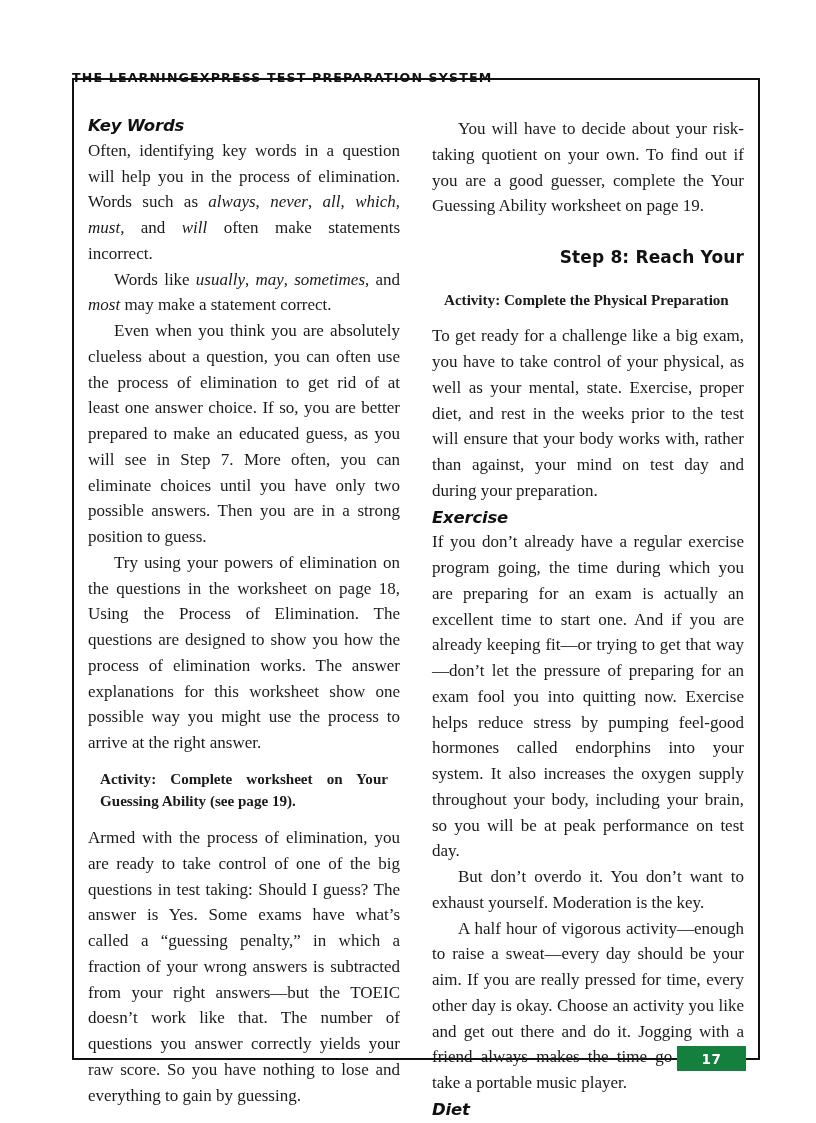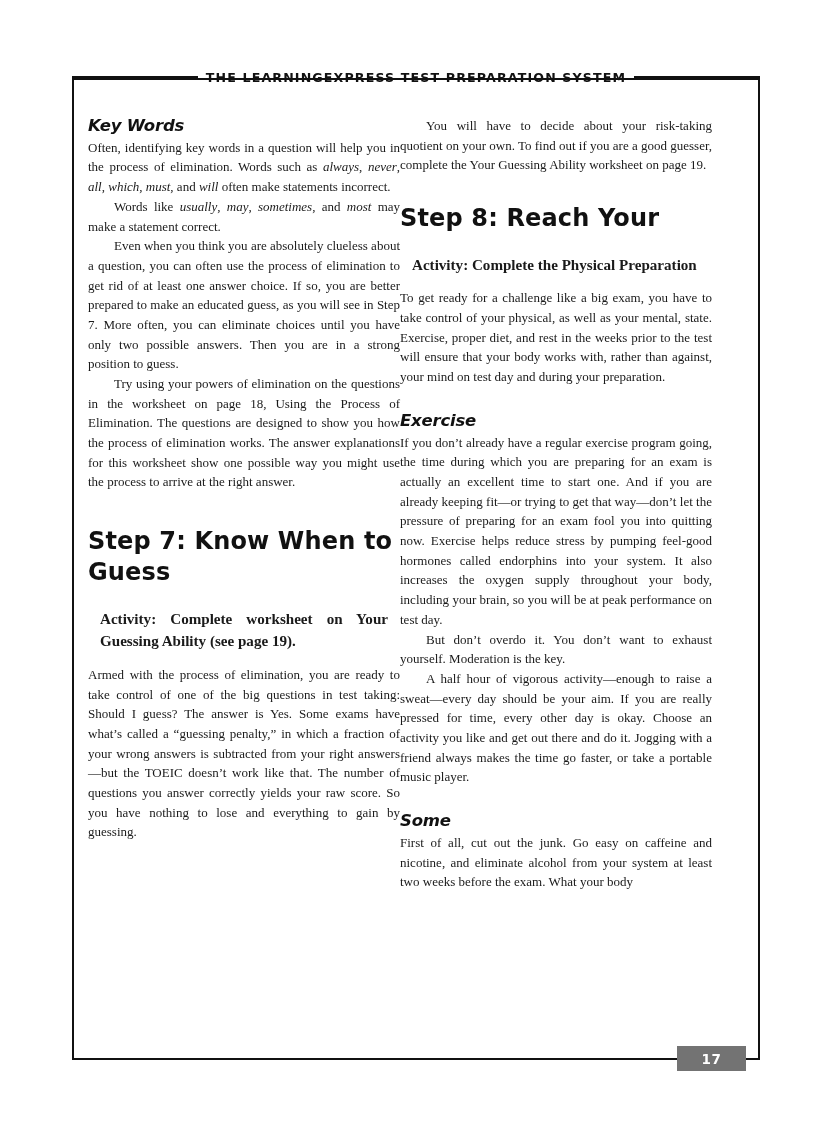--- a/index.html
+++ b/index.html
@@ -17,22 +17,23 @@
   }
 
   
   .page-header {
     position: absolute;
     top: 66px;
     left: 72px;
     width: 688px;
     height: 22px;
     display: flex;
-    align-items: center;
+    align-items: flex-start;
     justify-content: center;
+    flex-direction: column;
   }
   .header-rule {
     flex: 1 1 auto;
     height: 4px;
     background: #111111;
     margin-top: 2px;
   }
   .header-rule.left  { margin-right: 8px; }
   .header-rule.right { margin-left: 8px; }
   .header-title {
@@ -56,56 +57,57 @@
     box-sizing: border-box;
   }
 
   .columns {
     position: absolute;
     top: 116px;
     left: 88px;
     width: 656px;
     height: 940px;
     display: flex;
+    gap: 32px;
   }
   .column {
     width: 312px;
     flex: 0 0 312px;
   }
 
   
   p {
     margin: 0;
-    font-size: 13px;
+    font-size: 17px;
     line-height: 1.515;
     text-align: justify;
     text-justify: inter-word;
     hyphens: none;
   }
   p.indent { text-indent: 26px; }
 
   .sub-head {
     font-family: "DejaVu Sans", sans-serif;
     font-weight: bold;
     font-style: italic;
     font-size: 16.5px;
     letter-spacing: -0.2px;
     color: #111111;
     margin: 0 0 2px 0;
     line-height: 1.2;
   }
-  .sub-head.spaced { margin-top: 24px; }
+  .sub-head.spaced { margin-top: 4px; }
 
   .step-head {
     font-family: "DejaVu Sans", sans-serif;
     font-weight: bold;
-    font-size: 24px;
+    font-size: 17px;
     letter-spacing: 0.15px;
     color: #111111;
-    text-align: left;
+    text-align: right;
     line-height: 1.28;
     margin: 28px 0 20px 0;
   }
   .step-head.tight { margin-top: 34px; }
 
   .activity {
     font-weight: bold;
     font-size: 15.1px;
     line-height: 1.5;
     text-align: justify;
@@ -115,21 +117,21 @@
 
   em.it { font-style: italic; }
 
   
   .page-number {
     position: absolute;
     left: 677px;
     top: 1046px;
     width: 69px;
     height: 25px;
-    background: #737373;
+    background: #15803d;
     color: #ffffff;
     font-family: "DejaVu Sans", sans-serif;
     font-weight: bold;
     font-size: 13.5px;
     display: flex;
     align-items: center;
     justify-content: center;
     letter-spacing: 0.5px;
   }
 </style>
@@ -151,21 +153,20 @@
     <div class="sub-head">Key Words</div>
 
     <p><span>Often, identifying key words in a question will help you in the process of elimination. Words such as </span><em class="it">always</em><span>, </span><em class="it">never</em><span>, </span><em class="it">all</em><span>, </span><em class="it">which</em><span>, </span><em class="it">must</em><span>, and </span><em class="it">will</em><span> often make statements incorrect.</span></p>
 
     <p class="indent"><span>Words like </span><em class="it">usually</em><span>, </span><em class="it">may</em><span>, </span><em class="it">sometimes</em><span>, and </span><em class="it">most</em><span> may make a statement correct.</span></p>
 
     <p class="indent">Even when you think you are absolutely clueless about a question, you can often use the process of elimination to get rid of at least one answer choice. If so, you are better prepared to make an educated guess, as you will see in Step 7. More often, you can eliminate choices until you have only two possible answers. Then you are in a strong position to guess.</p>
 
     <p class="indent">Try using your powers of elimination on the questions in the worksheet on page 18, Using the Process of Elimination. The questions are designed to show you how the process of elimination works. The answer explanations for this worksheet show one possible way you might use the process to arrive at the right answer.</p>
 
-    <div class="step-head tight">Step 7: Know When to Guess</div>
 
     <p class="activity">Activity: Complete worksheet on Your Guessing Ability (see page 19).</p>
 
     <p>Armed with the process of elimination, you are ready to take control of one of the big questions in test taking: Should I guess? The answer is Yes. Some exams have what’s called a “guessing penalty,” in which a fraction of your wrong answers is subtracted from your right answers—but the TOEIC doesn’t work like that. The number of questions you answer correctly yields your raw score. So you have nothing to lose and everything to gain by guessing.</p>
 
 
   </div>
 
   <div class="column">
 
@@ -180,19 +181,19 @@
     <p>To get ready for a challenge like a big exam, you have to take control of your physical, as well as your mental, state. Exercise, proper diet, and rest in the weeks prior to the test will ensure that your body works with, rather than against, your mind on test day and during your preparation.</p>
 
     <div class="sub-head spaced">Exercise</div>
 
     <p>If you don’t already have a regular exercise program going, the time during which you are preparing for an exam is actually an excellent time to start one. And if you are already keeping fit—or trying to get that way—don’t let the pressure of preparing for an exam fool you into quitting now. Exercise helps reduce stress by pumping feel-good hormones called endorphins into your system. It also increases the oxygen supply throughout your body, including your brain, so you will be at peak performance on test day.</p>
 
     <p class="indent">But don’t overdo it. You don’t want to exhaust yourself. Moderation is the key.</p>
 
     <p class="indent">A half hour of vigorous activity—enough to raise a sweat—every day should be your aim. If you are really pressed for time, every other day is okay. Choose an activity you like and get out there and do it. Jogging with a friend always makes the time go faster, or take a portable music player.</p>
 
-    <div class="sub-head spaced">Some</div>
+    <div class="sub-head spaced">Diet</div>
 
     <p>First of all, cut out the junk. Go easy on caffeine and nicotine, and eliminate alcohol from your system at least two weeks before the exam. What your body</p>
   </div>
 </div>
 
 <div class="page-number">17</div>
 
 </body></html>

